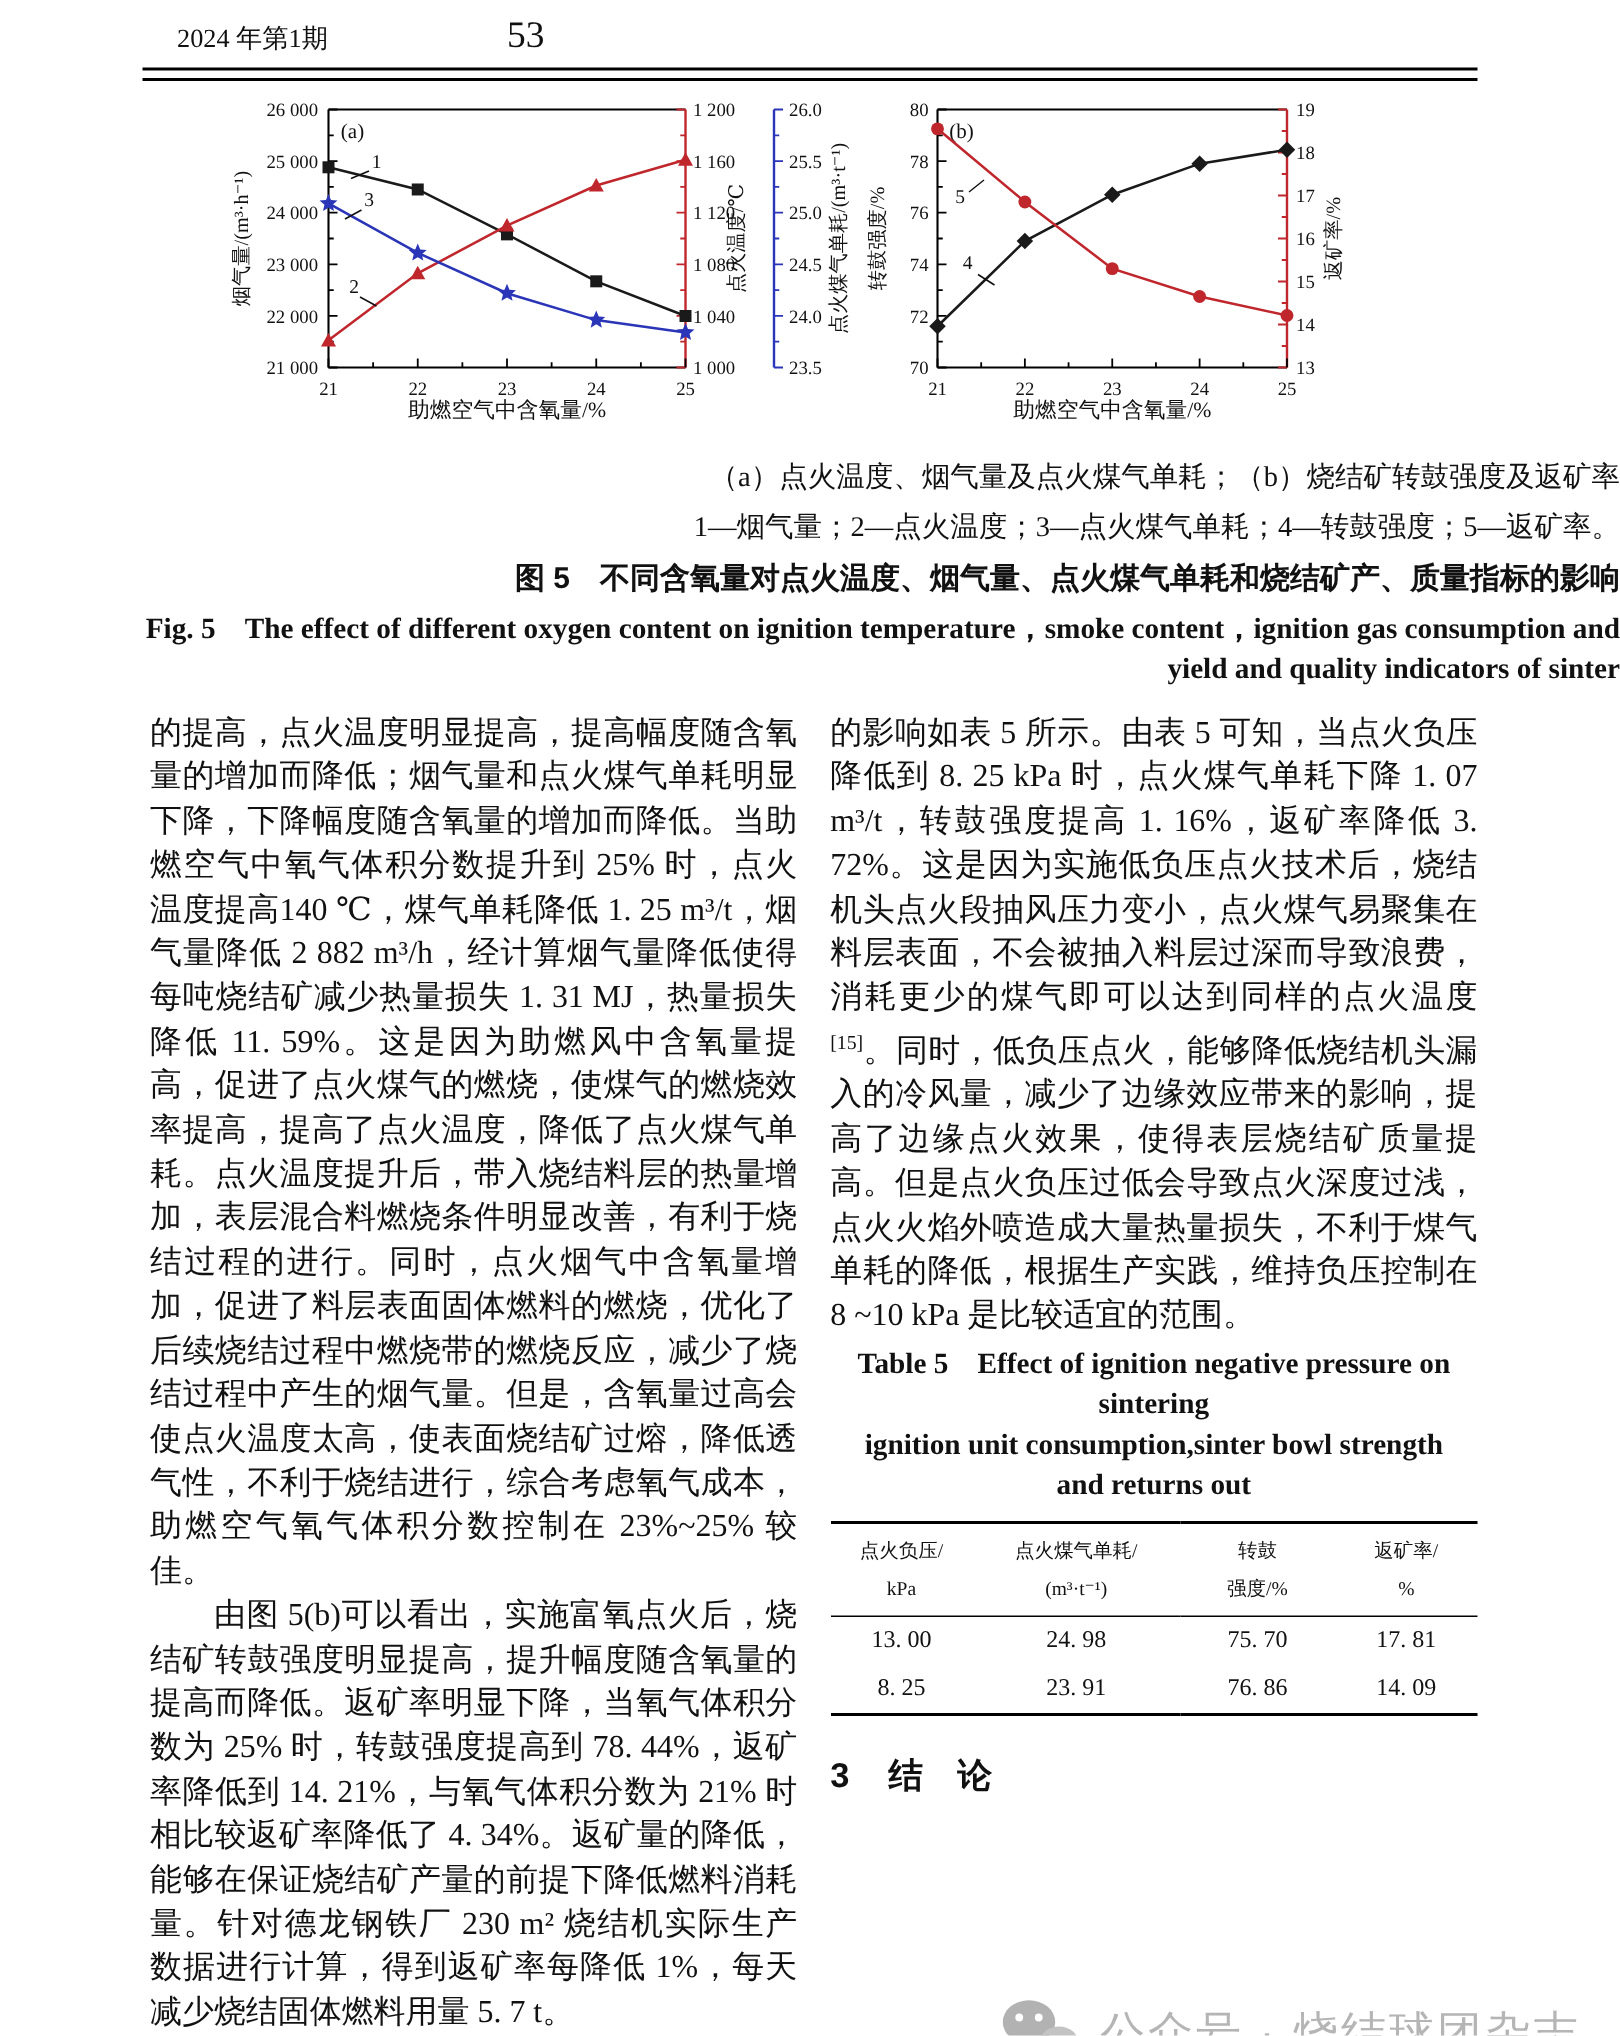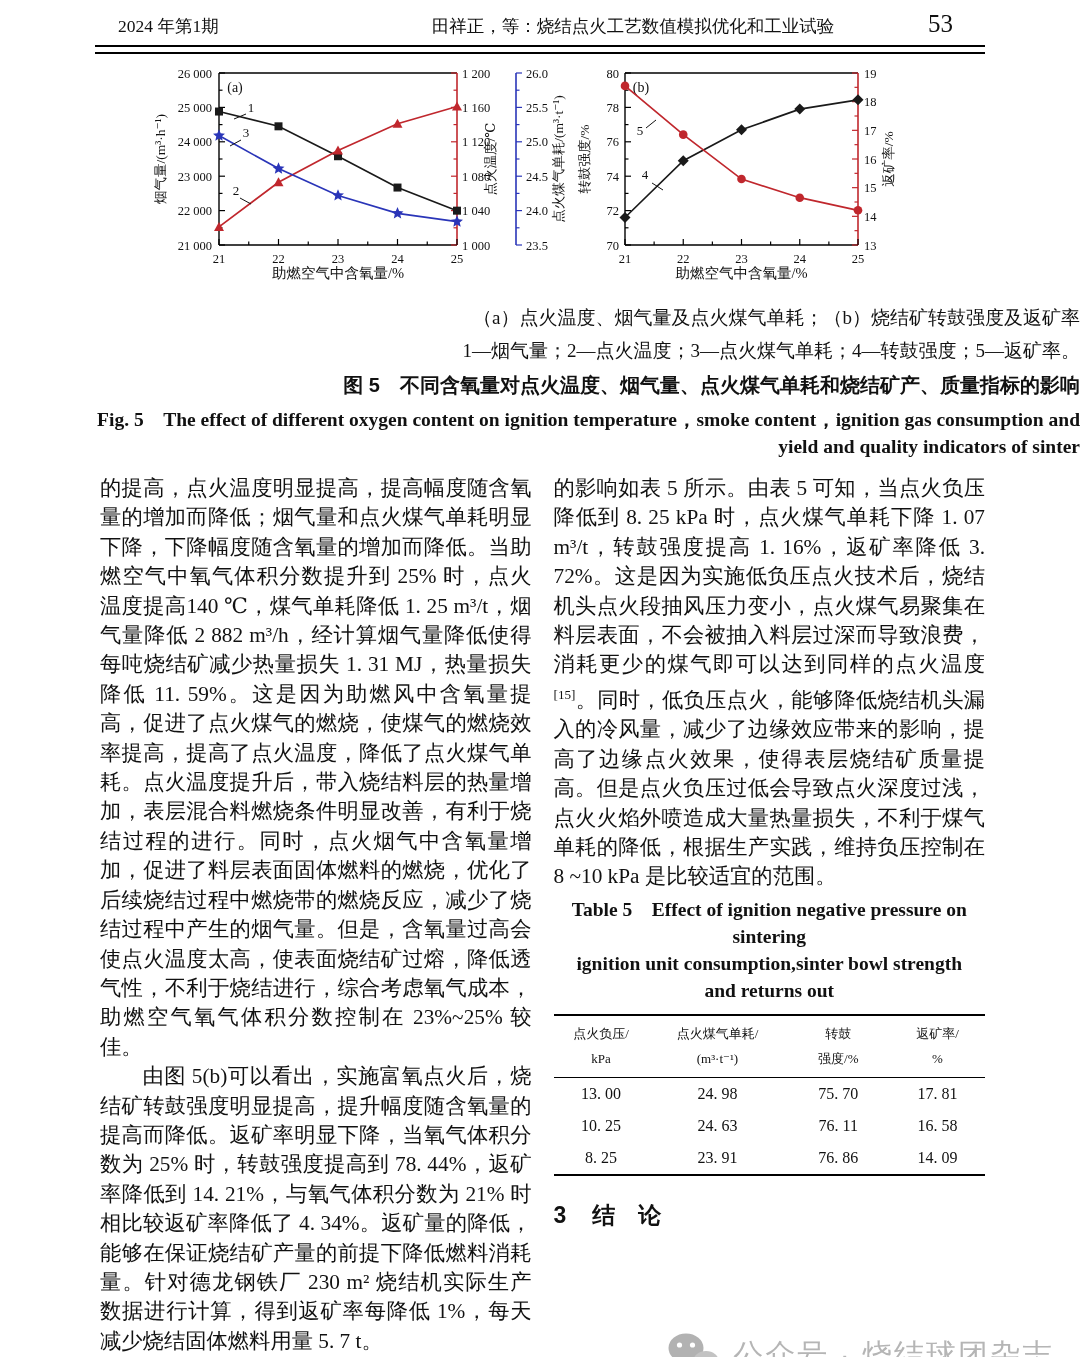--- a/index.html
+++ b/index.html
@@ -51,21 +51,20 @@
   .wm{position:absolute;top:1331px;right:26px;display:flex;align-items:center;
       color:#b5b5b5;font-family:"Liberation Sans","DejaVu Sans",sans-serif;
       font-size:30px;letter-spacing:2px;}
   .wm svg{margin-right:12px;}
 </style>
 </head>
 <body>
 
 <div class="pg-header">
   <span class="hd-issue">2024 年第1期</span>
-  <span class="hd-title">田祥正，等：烧结点火工艺数值模拟优化和工业试验</span>
   <span class="hd-page">53</span>
 </div>
 <div class="dbl-rule"></div>
 
 <div class="fig-row">
   <svg id="chartA" width="480" height="235" viewBox="0 0 480 235">
       <line x1="124" y1="9" x2="124" y2="181" stroke="#000" stroke-width="1.4"></line>
       <line x1="124" y1="9" x2="362" y2="9" stroke="#000" stroke-width="1.4"></line>
       <line x1="124" y1="181" x2="362" y2="181" stroke="#000" stroke-width="1.4"></line>
       <line x1="362" y1="9" x2="362" y2="181" stroke="#c0272d" stroke-width="1.6"></line>
@@ -279,26 +278,20 @@
           </tr>
         </thead>
       <tbody>
           <tr>
             <td>13. 00</td>
             <td>24. 98</td>
             <td>75. 70</td>
             <td>17. 81</td>
           </tr>
           <tr>
-            <td>10. 25</td>
-            <td>24. 63</td>
-            <td>76. 11</td>
-            <td>16. 58</td>
-          </tr>
-          <tr>
             <td>8. 25</td>
             <td>23. 91</td>
             <td>76. 86</td>
             <td>14. 09</td>
           </tr>
         </tbody>
     </table>
 
     <div class="h-main">
       <span class="hnum">3</span><span>结　论</span>

